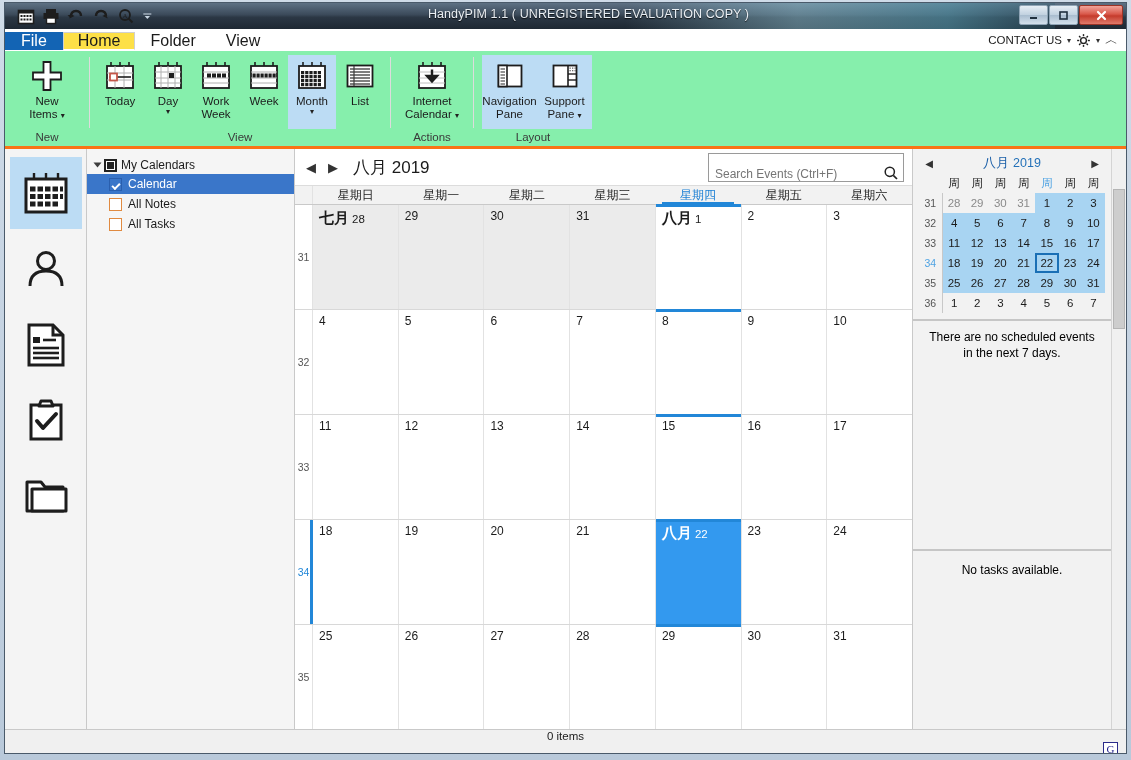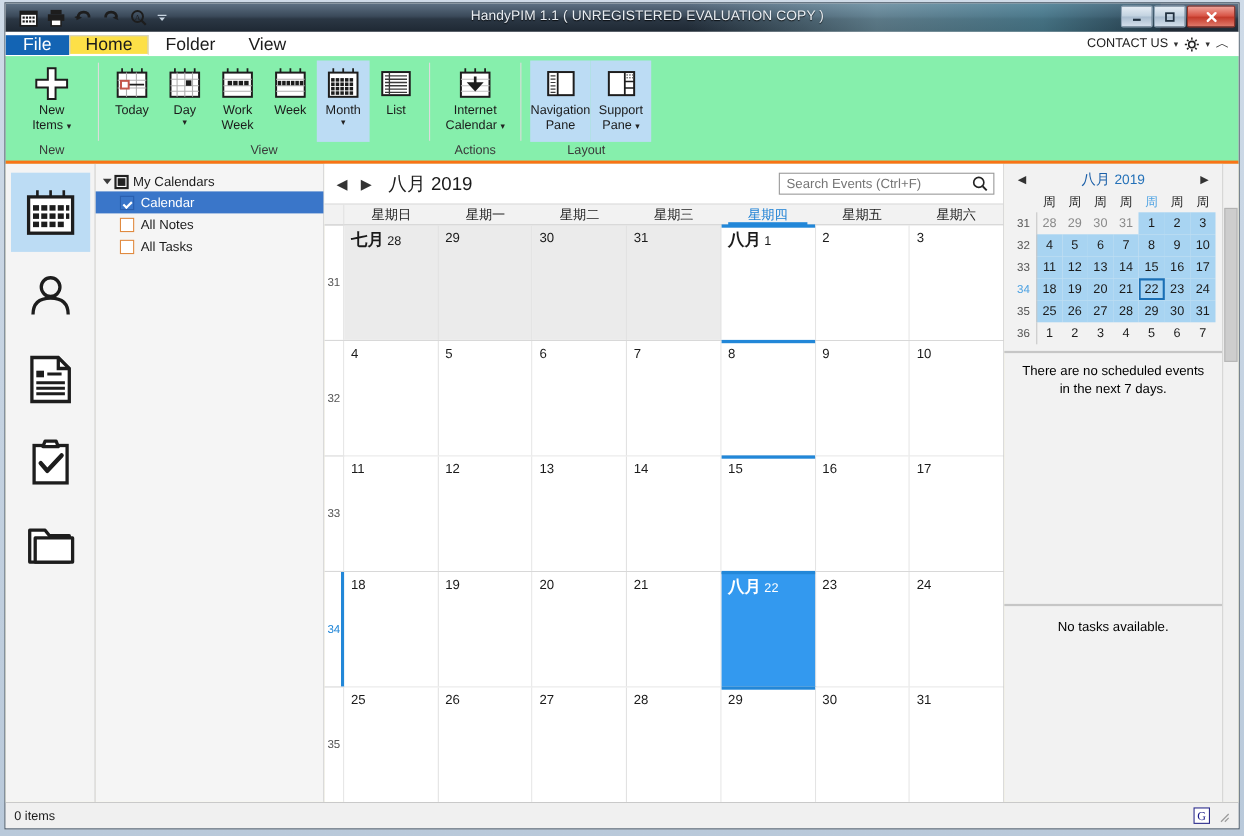--- a/index.html
+++ b/index.html
@@ -172,23 +172,23 @@
     height:36px; display:flex; align-items:center;
     padding:0 8px; gap:6px; background:#fff;
   }
   .navarrow {
     width:16px;height:22px; display:flex;align-items:center;justify-content:center;
     color:#333; font-size:13px;
   }
   .cal-title { font-size:17px; color:#1b1b1b; margin-left:6px; }
   .cal-title .mon { font-weight:normal; }
   .search {
-    margin-left:auto; width:196px; height:20px;
+    margin-left:auto; width:196px; height:29px;
     border:1px solid #9a9a9a; background:#fff;
-    display:flex; align-items:center; padding:0 4px 0 6px;
+    display:flex; align-items:flex-end; padding:0 4px 0 6px;
     font-size:12px; color:#333;
   }
   .search input {
     flex:1; border:none; outline:none; font-size:12px;
     font-family:"Liberation Sans", sans-serif; color:#333; background:transparent;
   }
   .search .mag { width:16px; height:16px; }
 
   .dowrow { display:flex; height:20px; background:#f2f2f2; border-top:1px solid #dcdcdc; border-bottom:1px solid #c9c9c9;}
   .dowrow .wn { width:18px; }
@@ -261,21 +261,21 @@
   .vscroll {
     width:15px; background:#f0f0f0; border-left:1px solid #d4d4d4;
     position:relative;
   }
   .vscroll .thumb { position:absolute; left:1px; right:1px; background:#cdcdcd; border:1px solid #b4b4b4;}
 
   
   .statusbar {
     height:24px; background:#f0f0f0; border-top:1px solid #c9c9c9;
     display:flex; align-items:center; padding:0 8px;
-    font-size:11.5px; color:#1b1b1b;
+    font-size:11.5px; color:#1b1b1b;flex-direction:column;
   }
   .gbadge {
     margin-left:auto; width:15px;height:15px; border:1px solid #2a2a8a;
     color:#1a1a8a; font-size:11px; display:flex;align-items:center;justify-content:center;
     background:#fff; font-family:"Liberation Serif", serif;
   }
   .grip { width:12px;height:12px; margin-left:6px; }
 </style>
 </head>
 <body>

